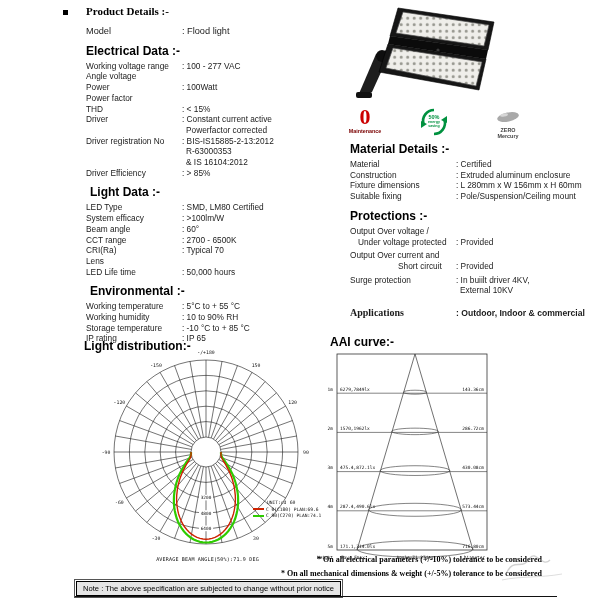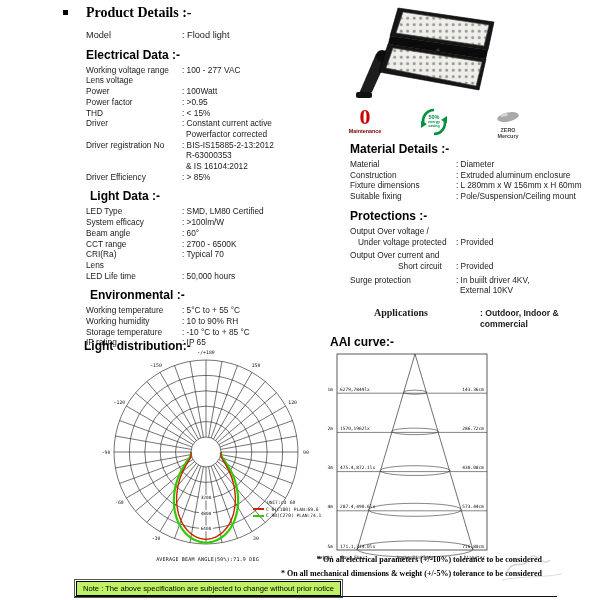--- a/index.html
+++ b/index.html
@@ -1,19 +1,19 @@
 <!DOCTYPE html>
 <html><head>
 <meta charset="utf-8">
 <style>
   html,body{margin:0;padding:0;background:#fff;}
   #page{position:relative;width:600px;height:600px;background:#ffffff;overflow:hidden;
         font-family:"Liberation Sans",sans-serif;color:#1b1b1b;}
   .abs{position:absolute;}
-  .h1{font-family:"Liberation Serif",serif;font-weight:bold;font-size:14px;color:#000;}
+  .h1{font-family:"Liberation Serif",serif;font-weight:bold;font-size:11px;color:#000;}
   .h2{font-family:Liberation Sans, sans-serif;font-weight:bold;font-size:12px;color:#000;margin:7px 0 3px 0;}
   .row{display:flex;font-size:8.3px;line-height:10.7px;}
   .row .lbl{width:96px;flex:0 0 auto;}
   .rcol .row .lbl{width:106px;}
   .row .val{flex:1;}
   .cont{padding-left:4px;}
   .modelrow{font-size:9.2px;margin:9px 0 2px 0;}
   .modelrow .lbl{width:96px;}
   .bold{font-weight:bold;font-size:8.6px;}
   .bullet{width:5px;height:5px;background:#000;}
@@ -27,21 +27,21 @@
   .etext{position:absolute;left:0;top:8px;width:100%;text-align:center;color:#00913f;font-weight:bold;}
   .etext .l1{font-size:5.5px;line-height:5px;}
   .etext .l2{font-size:3.6px;line-height:4px;}
   
   .chart-caption{font-family:"DejaVu Sans Mono",monospace;font-size:5px;letter-spacing:.2px;text-align:center;color:#111;}
   .legend{font-family:"DejaVu Sans Mono",monospace;font-size:4.6px;line-height:6.5px;color:#111;}
   .legend .sw{display:inline-block;width:11px;height:2px;vertical-align:middle;margin-right:2px;}
   .tol{font-family:"Liberation Serif",serif;font-weight:bold;font-size:8px;line-height:13.5px;
        color:#000;text-align:right;white-space:nowrap;}
   .notebox{font-size:7.6px;color:#000;border:1px solid #000;outline:1px solid #555;outline-offset:1px;
-           padding:2px 6px;background:#bef264;white-space:nowrap;}
+           padding:2px 6px;background:#e5e5e5;white-space:nowrap;}
   .hrule{border-top:1.2px solid #111;height:0;}
 </style>
 </head>
 <body>
 
 <div id="page">
 
   <div class="abs bullet" style="left:63px;top:10px;"></div>
 
   <div class="abs" style="left:86px;top:5px;width:254px;">
@@ -51,29 +51,28 @@
       <span class="lbl">Model</span>
       <span class="val">: Flood light</span>
     </div>
 
     <div class="h2">Electrical Data :-</div>
     <div class="row">
         <span class="lbl">Working voltage range</span>
         <span class="val">: 100 - 277 VAC</span>
       </div>
     <div class="row">
-        <span class="lbl">Lens voltage</span>
+        <span class="lbl">Angle voltage</span>
       </div>
     <div class="row">
         <span class="lbl">Power</span>
         <span class="val">: 100Watt</span>
       </div>
     <div class="row">
         <span class="lbl">Power factor</span>
-        <span class="val">: &gt;0.95</span>
       </div>
     <div class="row">
         <span class="lbl">THD</span>
         <span class="val">: &lt; 15%</span>
       </div>
     <div class="row">
         <span class="lbl">Driver</span>
         <span class="val">
           <div>: Constant current active</div>
           <div class="cont">Powerfactor corrected</div>
@@ -183,21 +182,21 @@
       <ellipse cx="11" cy="6" rx="4" ry="1.6" fill="#d6d6d6" transform="rotate(-12 11 6)"></ellipse>
     </svg>
     <div class="blabel2">ZERO</div>
     <div class="blabel2">Mercury</div>
   </div>
 
   <div class="abs rcol" style="left:350px;top:142px;width:246px;">
     <div class="h2" style="margin-top:0;">Material Details :-</div>
     <div class="row">
         <span class="lbl">Material</span>
-        <span class="val">: Diameter</span>
+        <span class="val">: Certified</span>
       </div>
     <div class="row">
         <span class="lbl">Construction</span>
         <span class="val">: Extruded aluminum enclosure</span>
       </div>
     <div class="row">
         <span class="lbl">Fixture dimensions</span>
         <span class="val">: L 280mm x W 156mm x H 60mm</span>
       </div>
     <div class="row">
@@ -224,21 +223,21 @@
     <div class="gap"></div>
     <div class="row">
         <span class="lbl">Surge protection</span>
         <span class="val">
           <div>: In buiilt driver 4KV,</div>
           <div class="cont">External 10KV</div>
         </span>
       </div>
 
     <div class="row bold" style="margin-top:12px;">
-      <span class="lbl" style="font-family:'Liberation Serif',serif;font-size:10px;margin-left:24px;">Applications</span>
+      <span class="lbl" style="font-family:'Liberation Serif',serif;font-size:10px;">Applications</span>
       <span class="val">: Outdoor, Indoor &amp; commercial</span>
     </div>
   </div>
 
   <div class="abs h2" style="left:84px;top:332px;">Light distribution:-</div>
   <div class="abs h2" style="left:330px;top:328px;">AAI curve:-</div>
 
   <svg id="polar-chart" class="abs" style="left:78px;top:348px;" width="256" height="212" viewBox="0 0 256 212">
       <circle cx="128" cy="104" r="30.4" fill="none" stroke="#151515" stroke-width="0.6"></circle>
       <circle cx="128" cy="104" r="45.8" fill="none" stroke="#151515" stroke-width="0.6"></circle>

